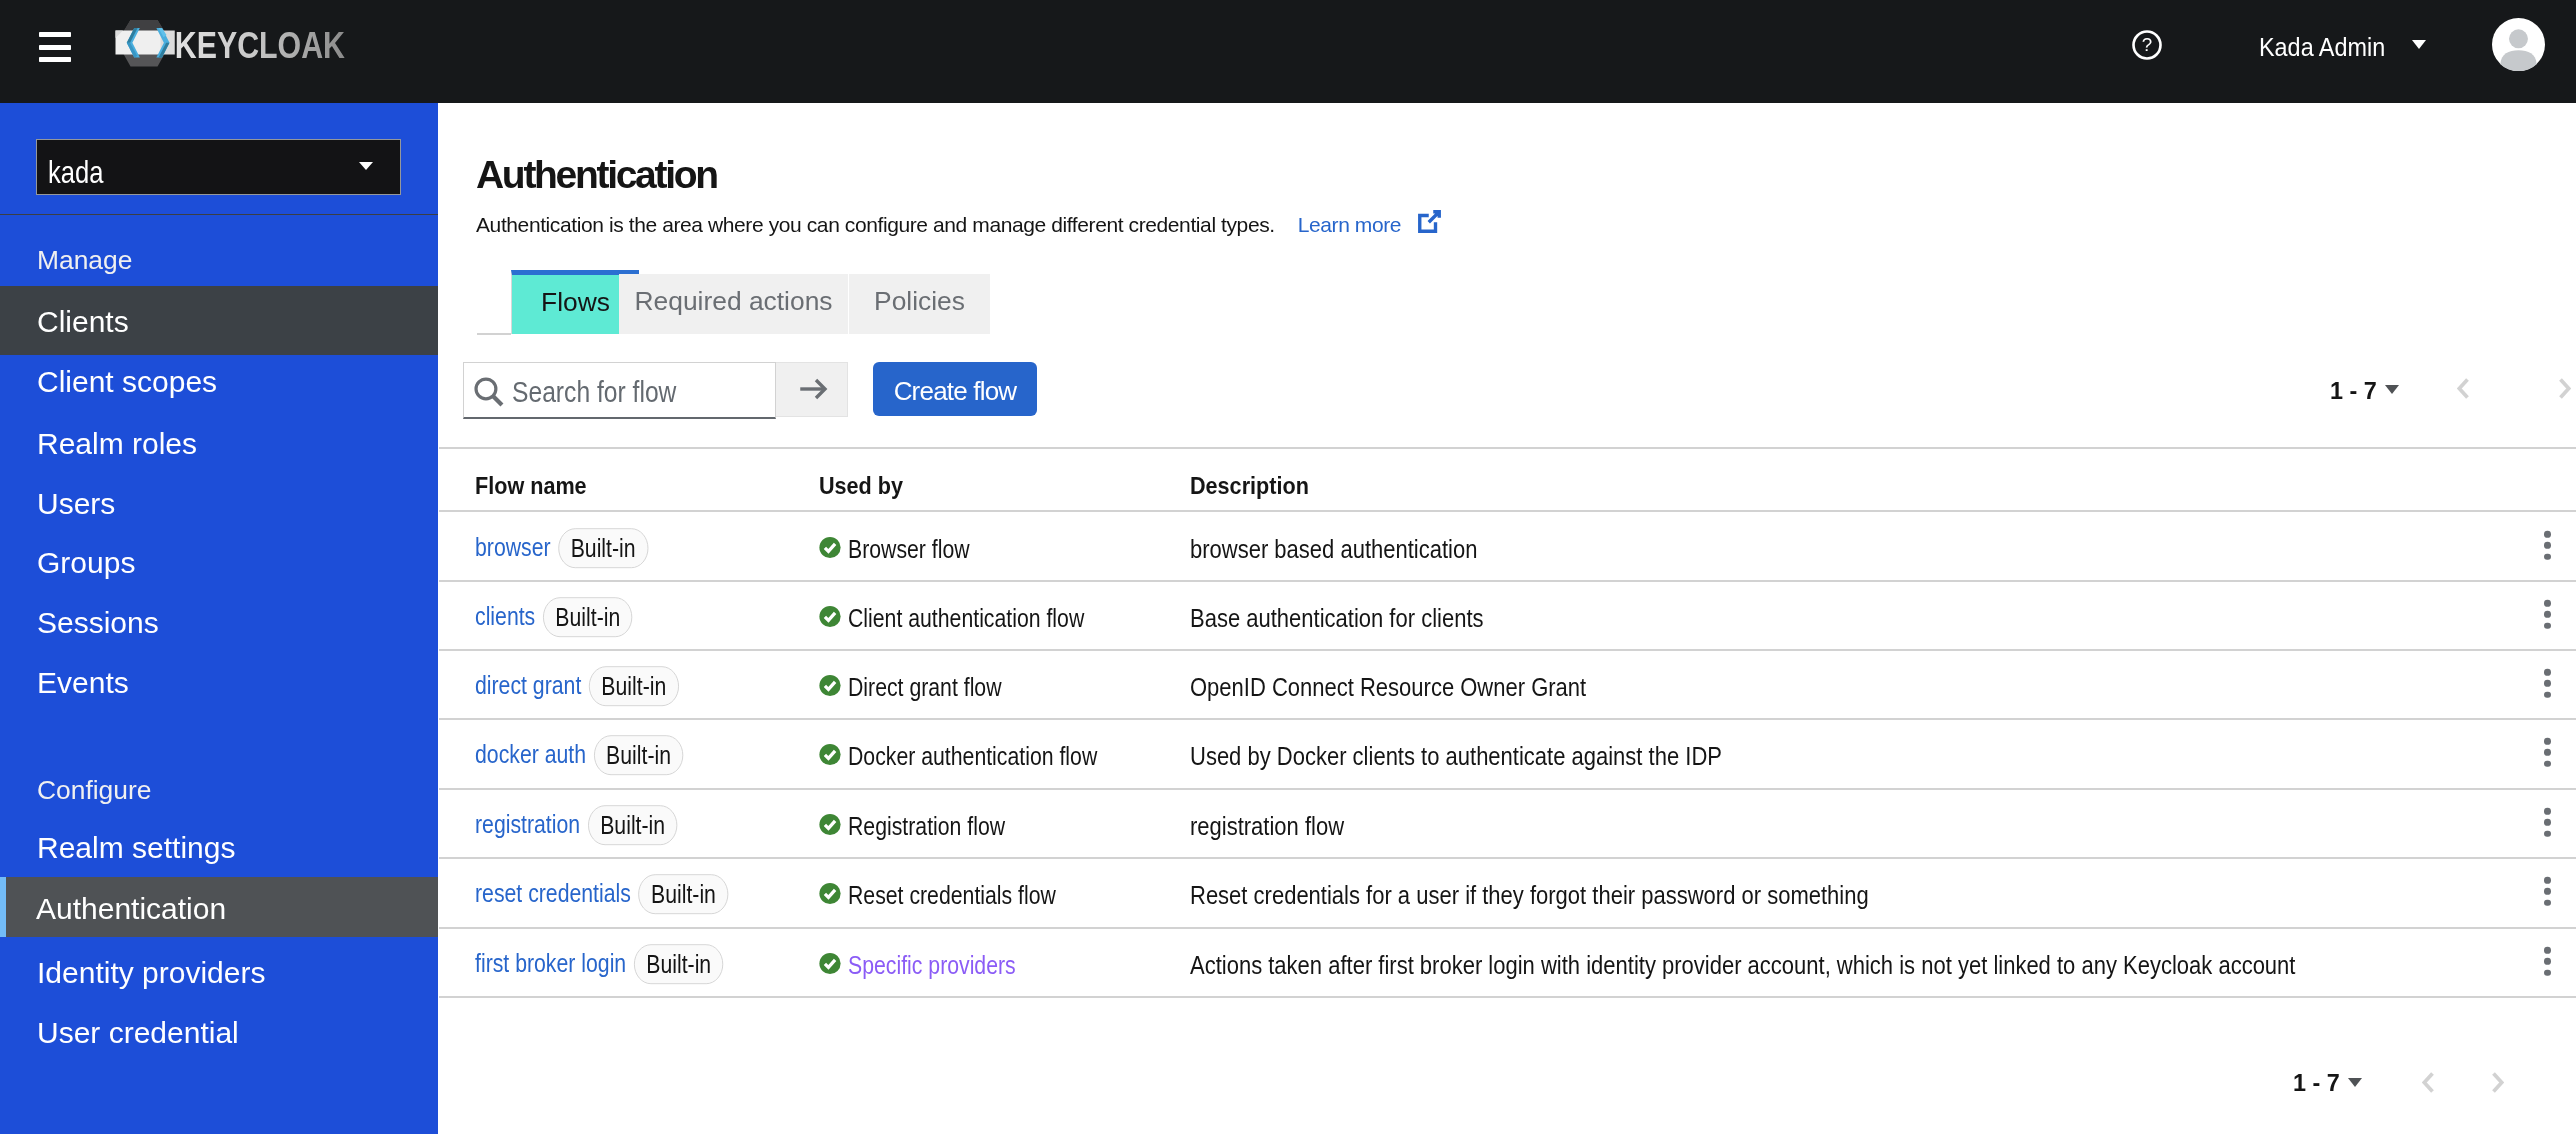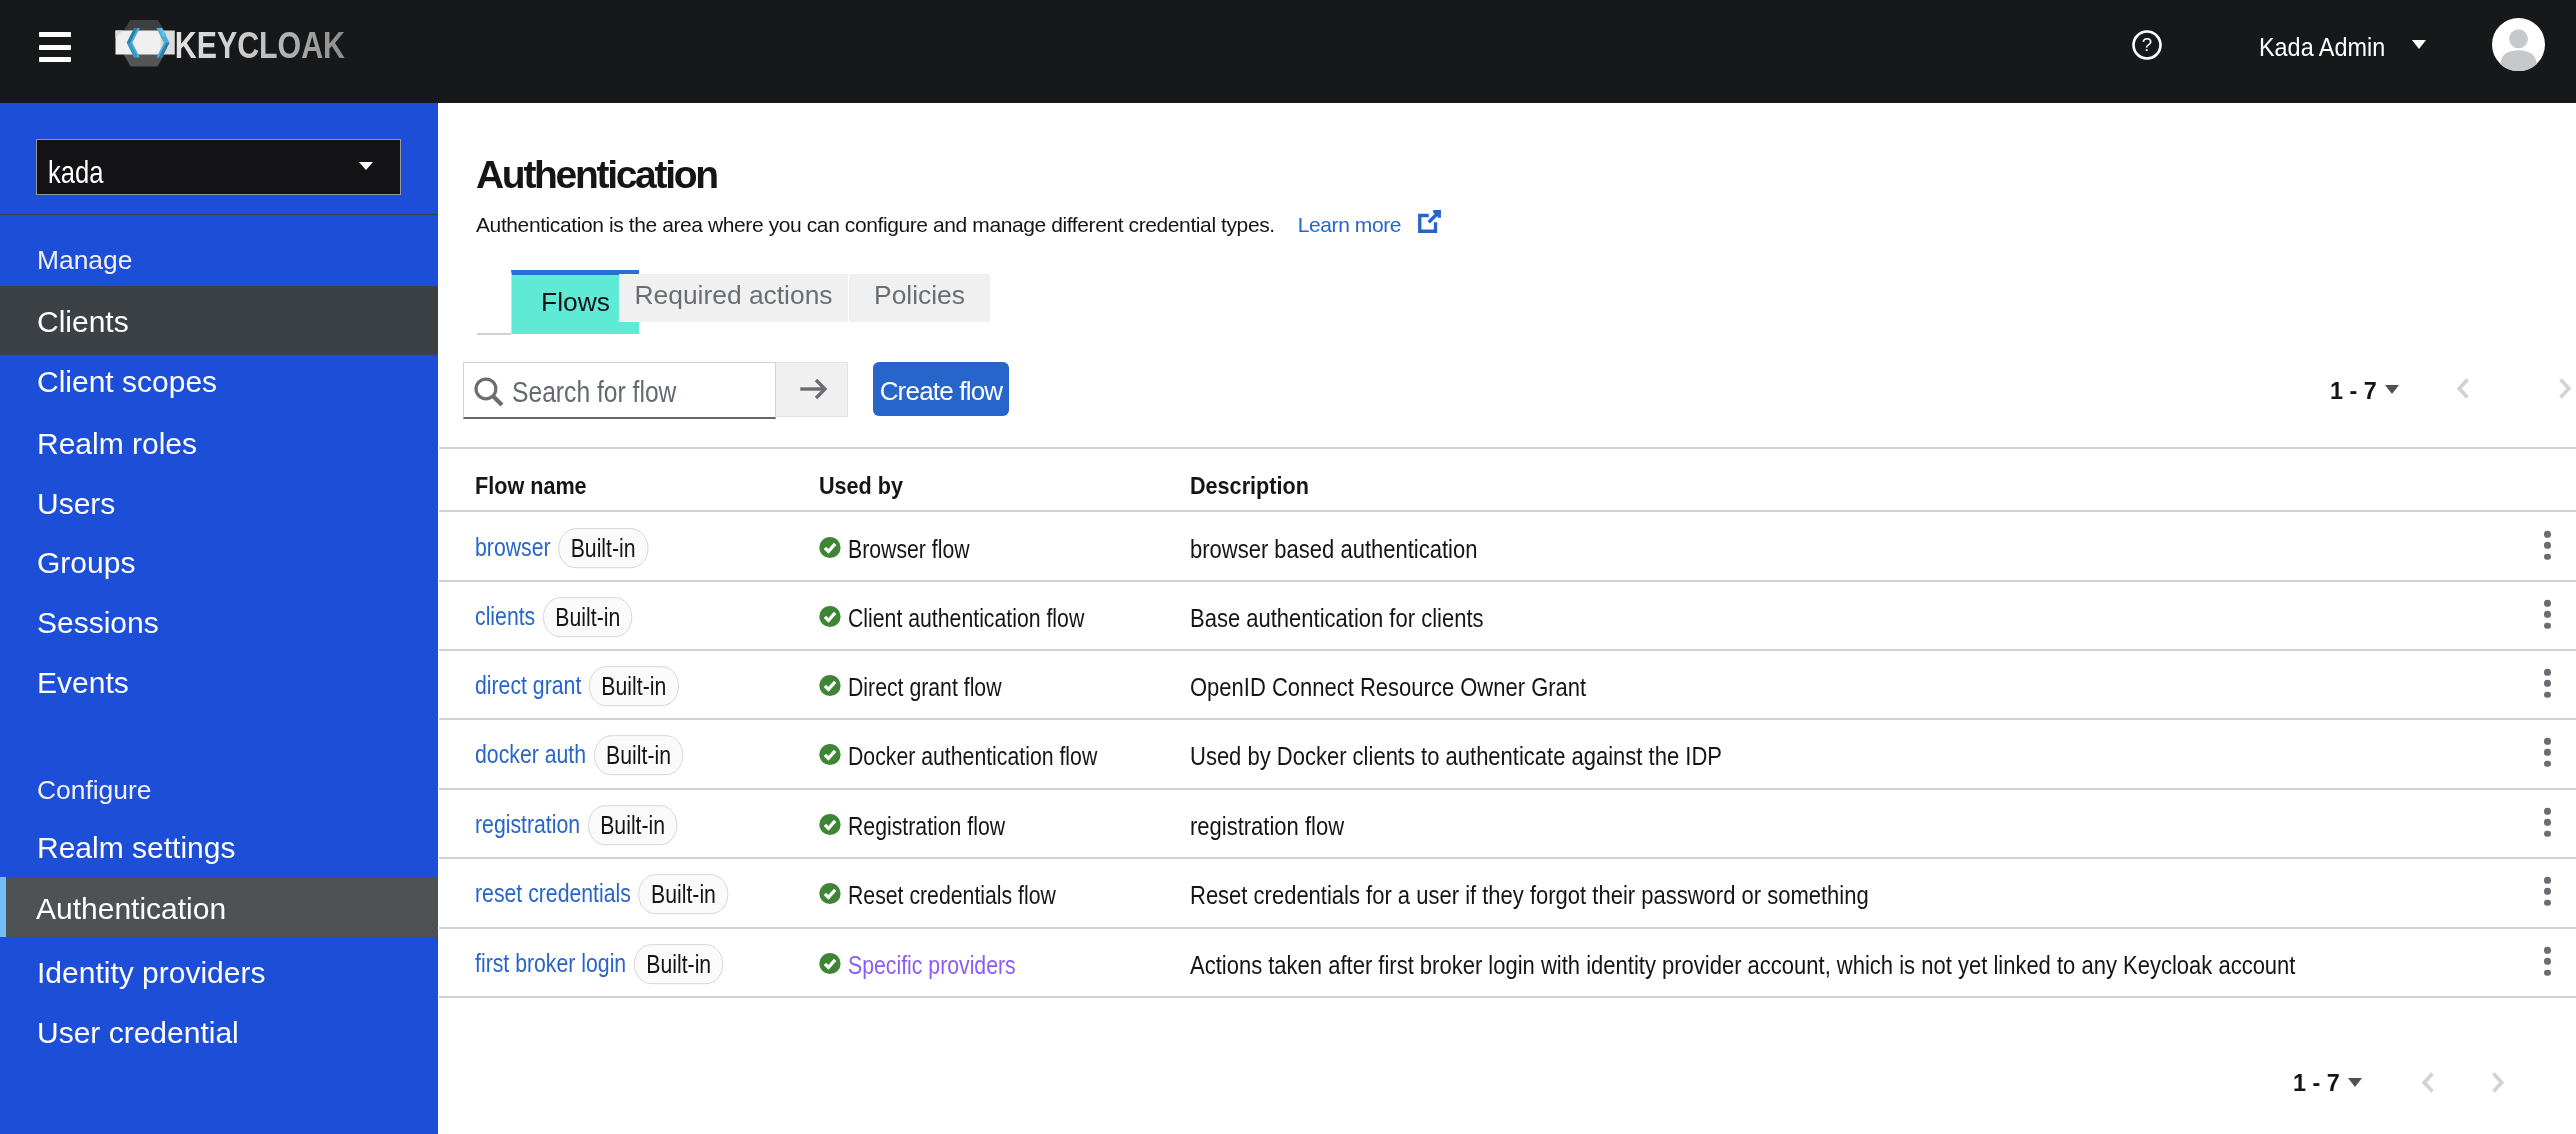--- a/index.html
+++ b/index.html
@@ -20,34 +20,34 @@
      border-left:9px solid transparent; border-right:9px solid transparent; border-top:10.6px solid #fff; }
   #sidesep { position:absolute; left:0; top:111px; width:438px; height:0.8px; background:#3c3f42; }
   .navsec { position:absolute; left:37px; color:#f0f0f0; font-size:26.4px; }
   .navitem { position:absolute; left:0; width:438px; height:60px; color:#fff; font-size:30px; }
   .navitem span { position:absolute; left:37px; top:calc(50% + 1.5px); transform:translateY(-50%); }
   
   #h1 { position:absolute; left:476px; top:153px; font-size:39px; font-weight:bold; color:#151515; letter-spacing:-2.3px;}
   #desc { position:absolute; left:476px; top:208px; font-size:21px; color:#151515; letter-spacing:-0.4px; }
   #desc a { color:#2765cb; text-decoration:none; margin-left:23px; }
   
-  .tabgray { position:absolute; top:274px; height:48px; background:#f0f0f0; color:#6a6e73;
+  .tabgray { position:absolute; top:274px; height:60px; background:#f0f0f0; color:#6a6e73;
      font-size:26.4px; text-align:center; }
   .tabgray span, #tabflows span { position:absolute; left:0; right:0; top:calc(50% - 3px); transform:translateY(-50%); }
   #tabflows { position:absolute; left:511px; top:270px; width:128px; height:64px; background:#5eead4;
      border-top:5.3px solid #2b6fd1; border-left:0.8px solid #d8d8d8; font-size:26.4px; color:#151515; text-align:center; }
   #tabline { position:absolute; left:477px; top:333px; width:34px; height:1.5px; background:#d2d2d2; }
   
   #searchwrap { position:absolute; left:463px; top:362px; width:385px; height:57px; }
   #searchinput { position:absolute; left:0; top:0; width:313px; height:57px; background:#fff;
      border:1.1px solid #d2d2d2; border-bottom:2.3px solid #63686e; }
   #searchbtn { position:absolute; left:313px; top:0; width:72px; height:55px; background:#f0f0f0;
      border:0.8px solid #e3e3e3; border-left:none;}
   #searchph { position:absolute; left:49px; top:13.6px; font-size:29px; color:#646a70; transform:scaleX(0.85); transform-origin:0 0; }
-  #createbtn { position:absolute; left:873px; top:362px; width:136px; height:54px; background:#2765cb;
+  #createbtn { position:absolute; left:873px; top:362px; width:164px; height:54px; background:#2765cb;
      border-radius:6px; color:#fff; font-size:26px; letter-spacing:-0.8px; text-align:center; }
   #createbtn span { position:absolute; left:0; right:0; top:calc(50% + 2.3px); transform:translateY(-50%); }
   
   .pgnum { position:absolute; font-size:23.4px; font-weight:bold; color:#151515; }
   .pgcaret { position:absolute; width:0; height:0; border-left:7.6px solid transparent;
      border-right:7.6px solid transparent; border-top:9px solid #4f5255; }
   
   .hsep { position:absolute; background:#d2d2d2; height:1.5px; }
   .th { position:absolute; font-size:24px; font-weight:bold; color:#151515; transform:scaleX(0.9); transform-origin:0 50%; }
   .row { position:absolute; left:438px; width:2138px; height:69px; }

